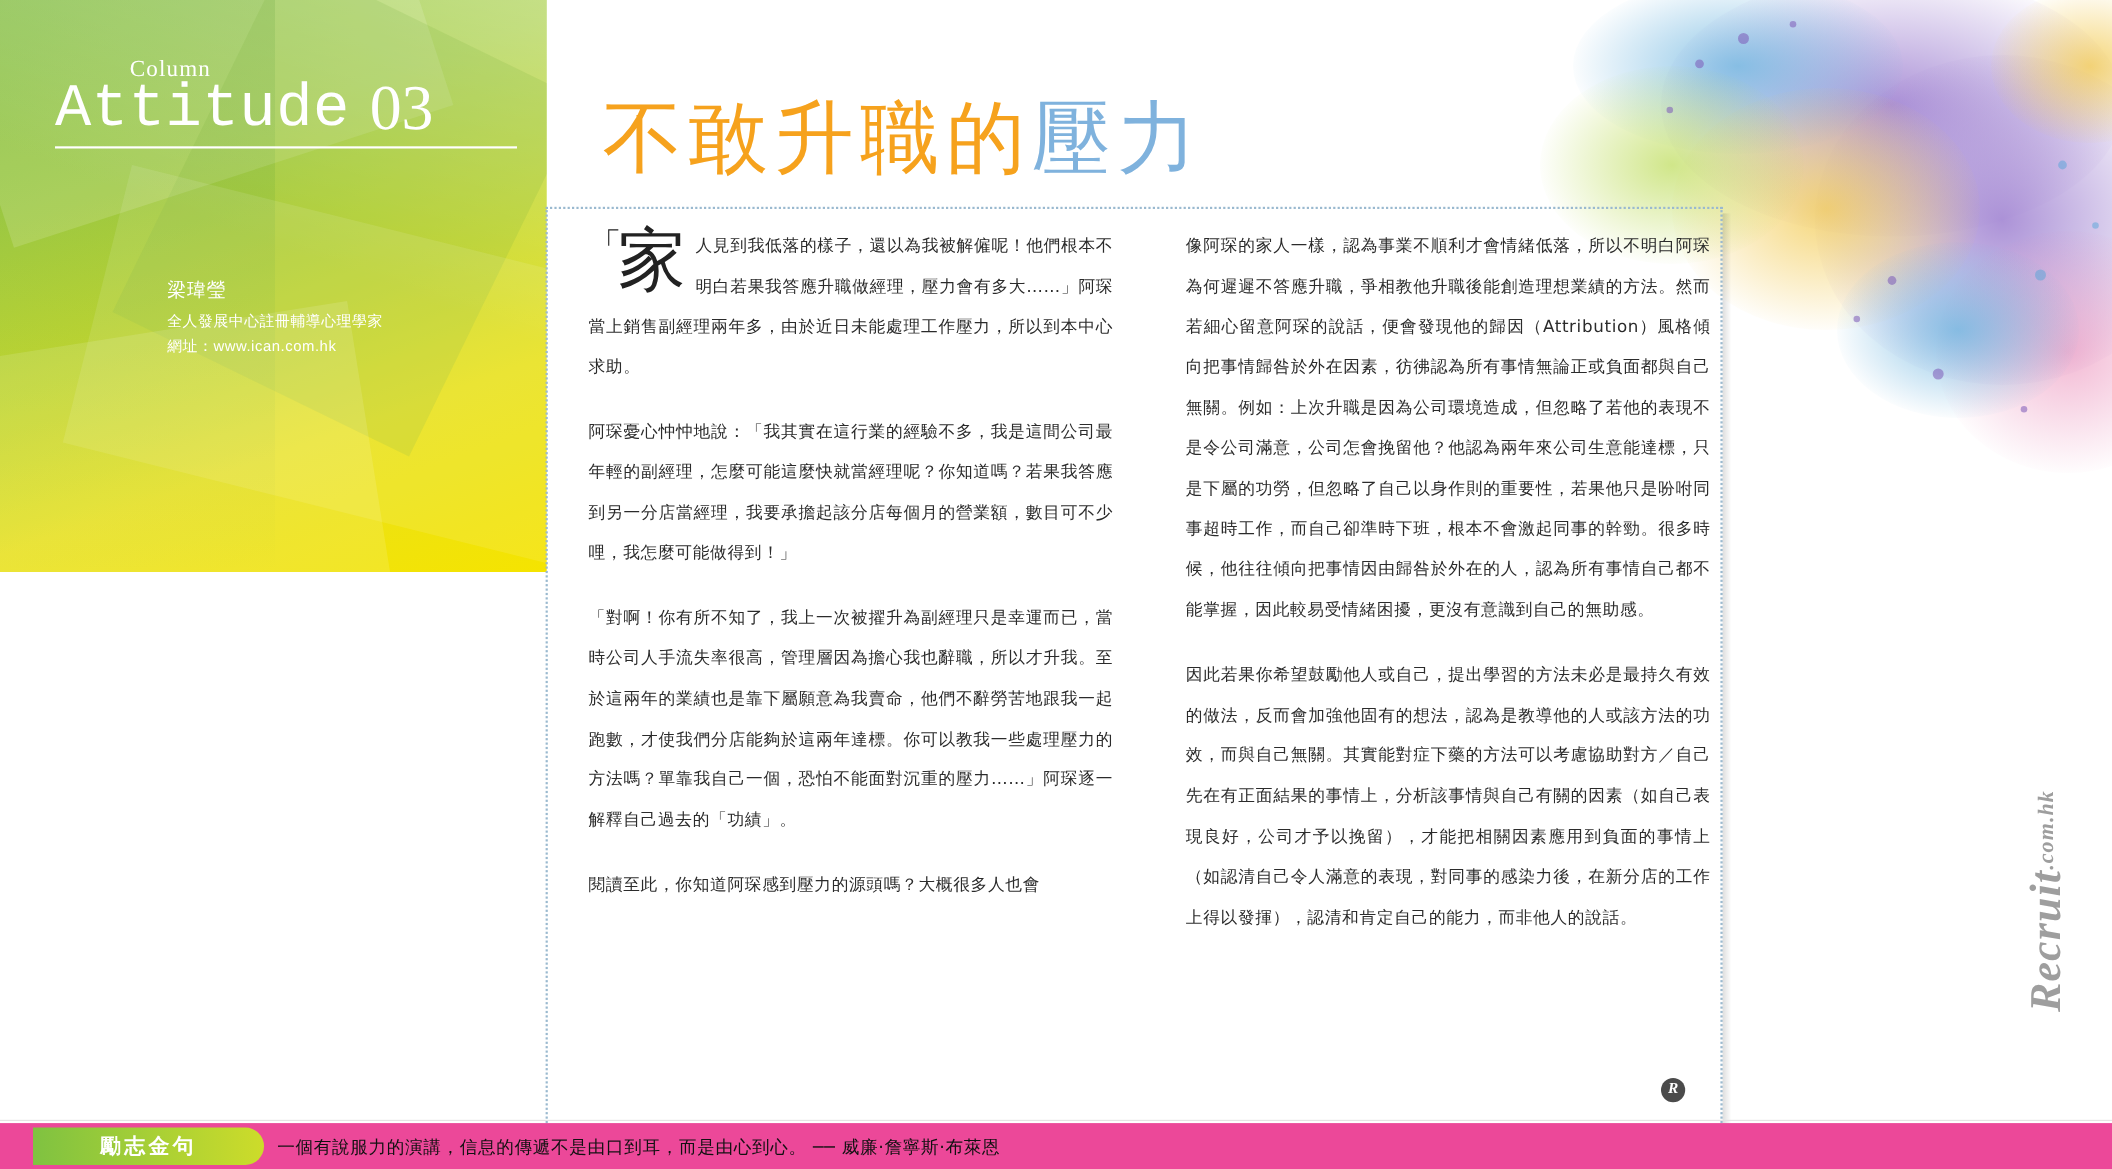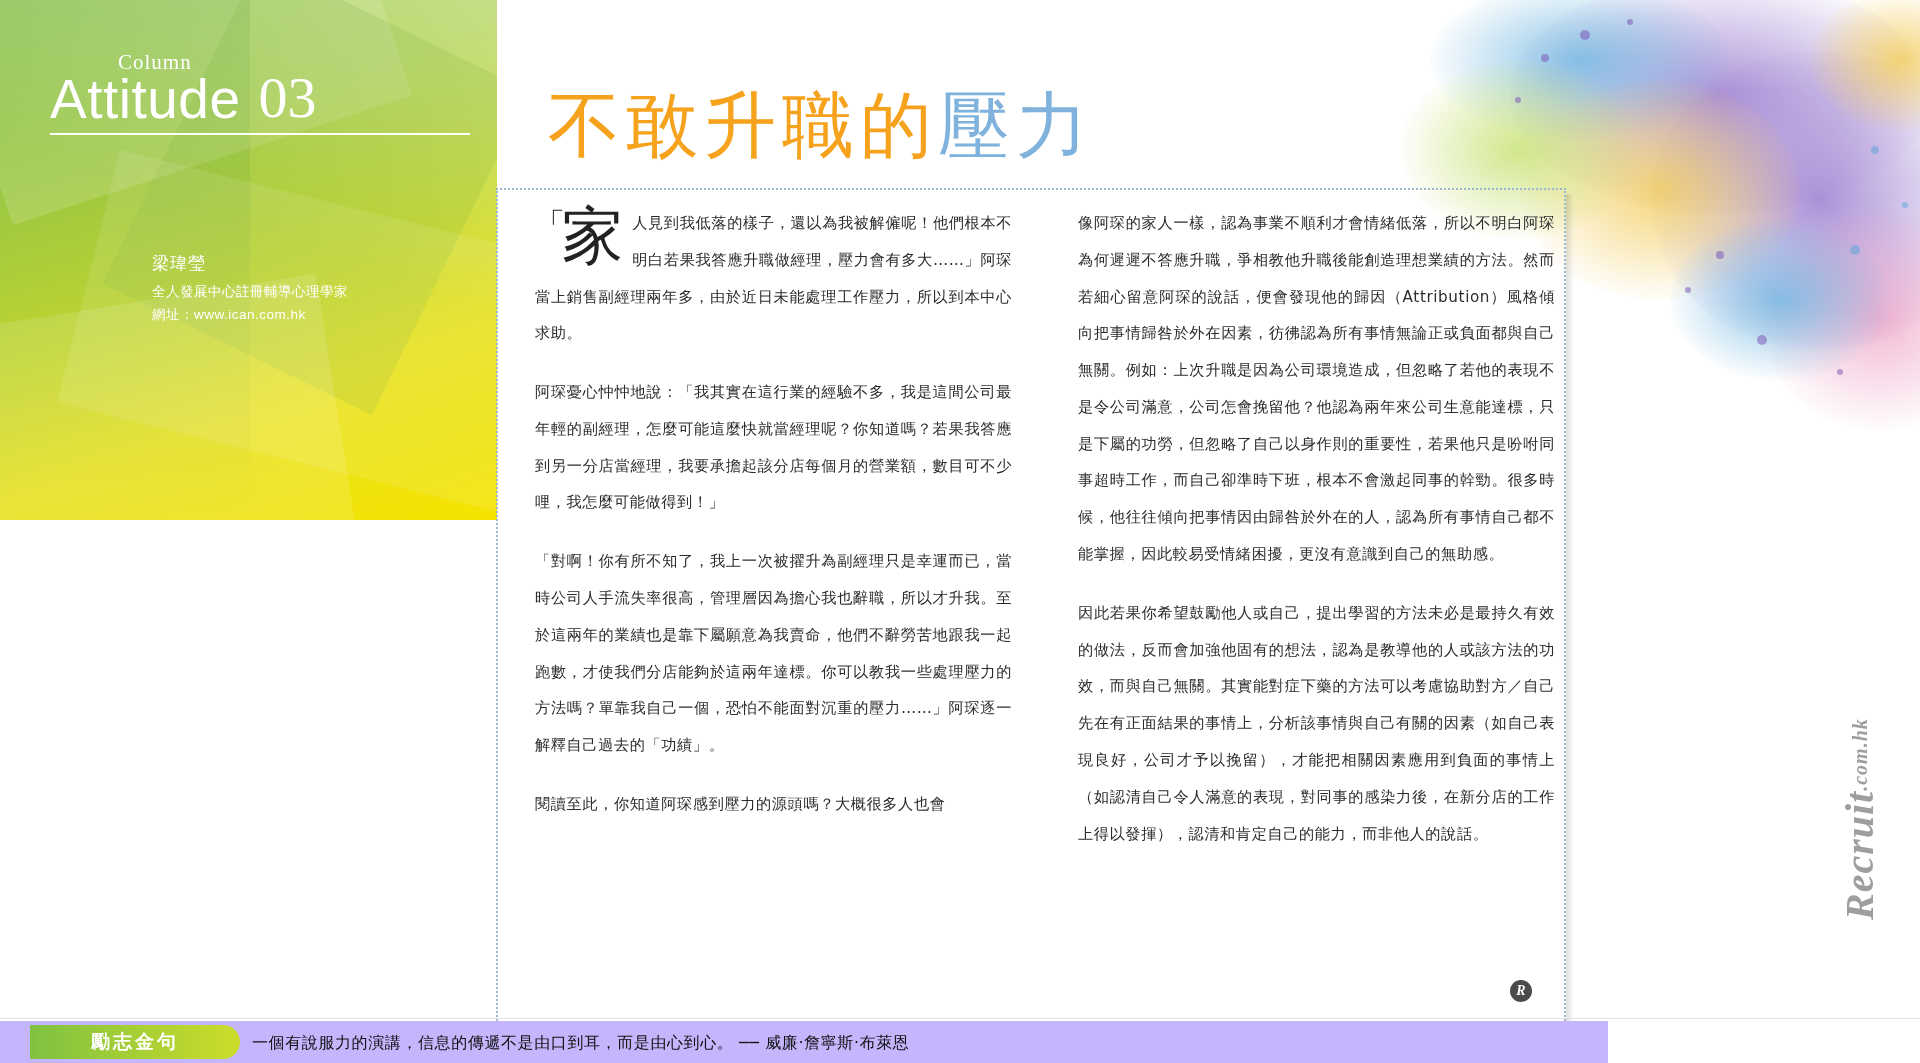--- a/index.html
+++ b/index.html
@@ -56,21 +56,21 @@
     line-height: 1;
     color: #ffffff;
   }
   .col-head .title-row {
     display: flex;
     align-items: flex-end;
     gap: 18px;
     margin-top: -4px;
   }
   .col-head .attitude {
-    font-family: Liberation Sans, sans-serif;
+    font-family: Liberation Mono, monospace;
     font-size: 55px;
     line-height: 1.05;
     color: #ffffff;
     letter-spacing: 0.5px;
   }
   .col-head .num {
     font-family: "Liberation Serif", serif;
     font-size: 58px;
     line-height: 1;
     color: #ffffff;
@@ -208,22 +208,22 @@
     font-style: italic;
     font-weight: bold;
     font-size: 14px;
     display: flex; align-items: center; justify-content: center;
   }
 
   
   .quote-bar {
     position: absolute;
     left: 0; bottom: 0;
-    width: 1608px; height: 42px;
-    background: #c4b5fd;
+    width: 1920px; height: 42px;
+    background: #ec4899;
   }
   .quote-tab {
     position: absolute;
     left: 30px; bottom: 4px;
     width: 210px; height: 34px;
     background: linear-gradient(90deg, #7fc241 0%, #cddc2a 100%);
     border-radius: 0 17px 17px 0;
     display: flex;
     align-items: center;
     justify-content: center;

